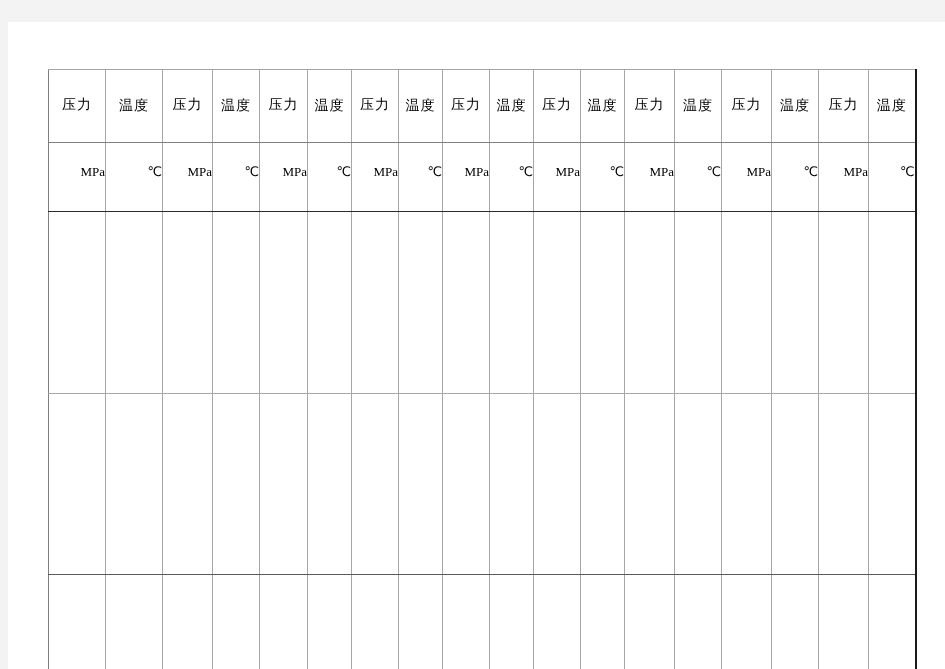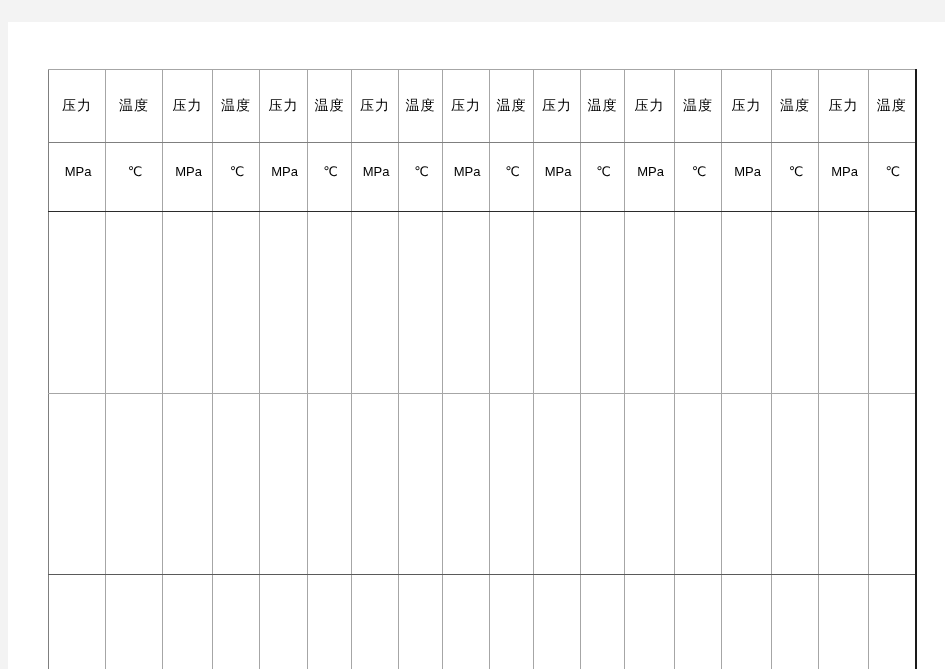--- a/index.html
+++ b/index.html
@@ -51,21 +51,21 @@
     vertical-align: top;
     border-top: 1px solid #a6a6a6;
     border-bottom: 1px solid #a6a6a6;
     border-left: 1px solid #a6a6a6;
     border-right: 1px solid #a6a6a6;
     background: #ffffff;
     overflow: hidden;
   }
 
   
-  td.c-dark-left  { border-left-color: #2b2b2b; }
+  td.c-dark-left  { border-left-color: #2b2b2b; font-family: Liberation Serif, serif; }
   td.c-dark-right { border-right-color: #2b2b2b; }
   td.c-lite-left  { border-left-color: #a6a6a6; }
   td.c-lite-right { border-right-color: #a6a6a6; }
 
   tr.row-head td {
     height: 72px;
     border-top-color: #a6a6a6;
     border-bottom-color: #7f7f7f;
   }
   tr.row-units td {
@@ -92,21 +92,21 @@
     text-align: center;
     font-size: 14px;
     color: #000000;
     line-height: 1;
     padding-top: 28px;
     letter-spacing: 1px;
     white-space: nowrap;
   }
   .unit-txt {
     display: block;
-    text-align: center;
+    text-align: right;
     font-size: 13px;
     color: #000000;
     line-height: 1;
     padding-top: 22px;
     padding-left: 2px;
     white-space: nowrap;
   }
   .cell-blank {
     display: block;
     width: 100%;

